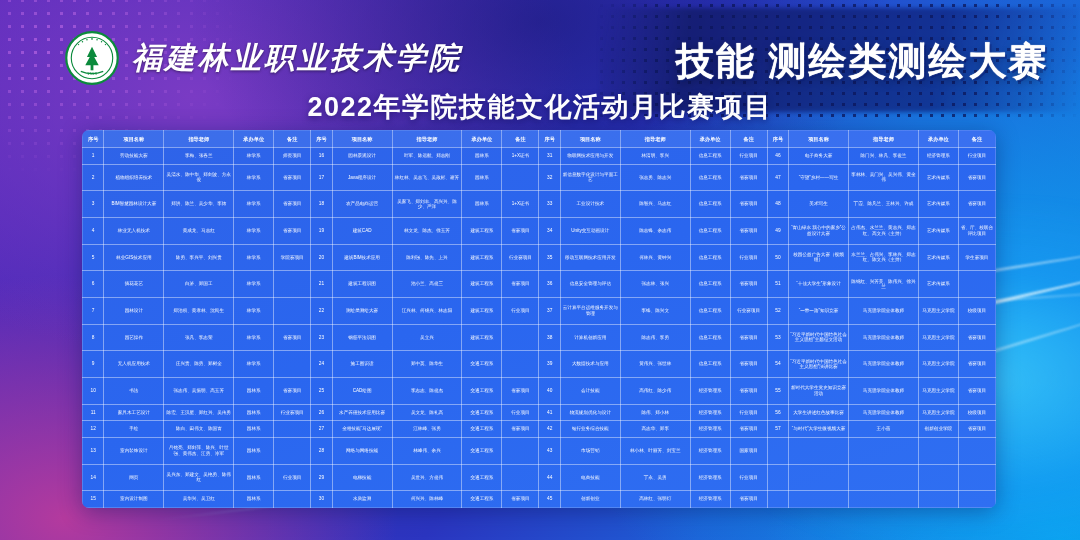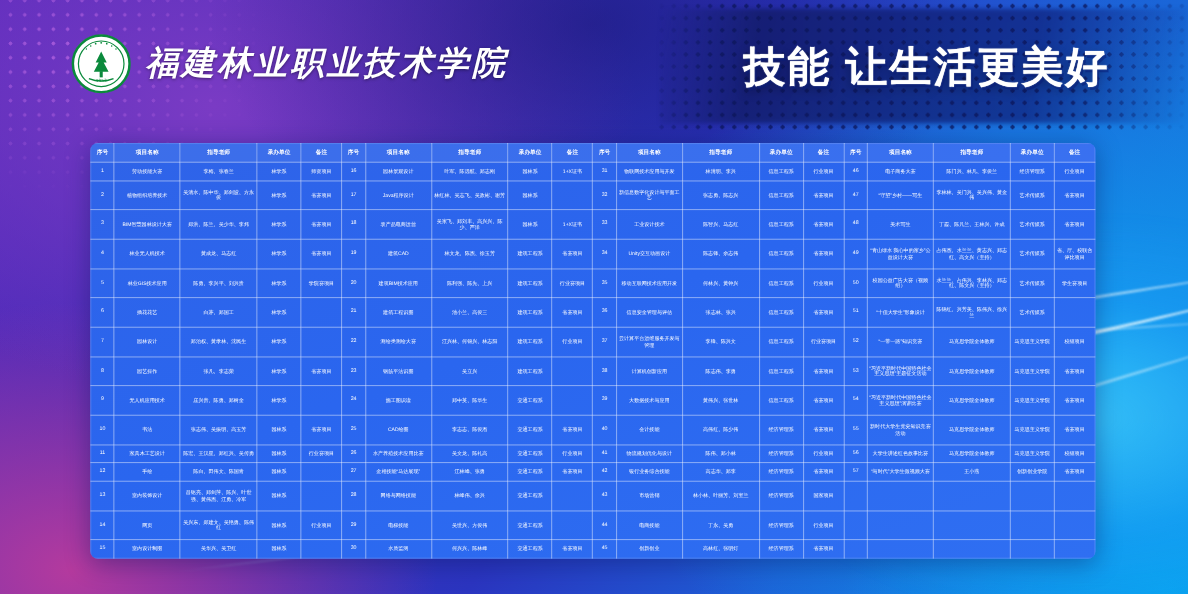--- a/index.html
+++ b/index.html
@@ -160,21 +160,22 @@
             <circle cx="26" cy="26" r="1.2"></circle>
           <circle cx="74" cy="26" r="1.2"></circle>
         </g>
         <text x="50" y="80" text-anchor="middle" font-size="7" fill="#0b8a3c" font-family="DejaVu Sans, sans-serif">1953</text>
       </svg>
       <div class="brand-text">
         <div class="brand-cn">福建林业职业技术学院</div>
       </div>
     </div>
 
-    <div class="slogan">技能 让生活更美好</div>
+    <div class="slogan">技能 测绘类测绘大赛</div>
+    <div class="page-title">2022年学院技能文化活动月比赛项目</div>
   </div>
 
   <div class="panel">
     <table class="grid">
       <thead>
         <tr id="hdr-row">
             <th style="width: 2.6%;">序号</th>
             <th style="width: 8%;">项目名称</th>
             <th style="width: 9.4%;">指导老师</th>
             <th style="width: 5.2%;">承办单位</th>

